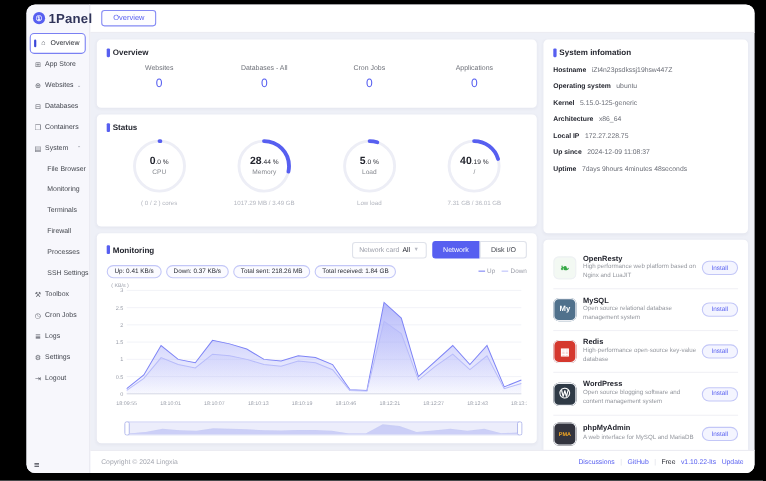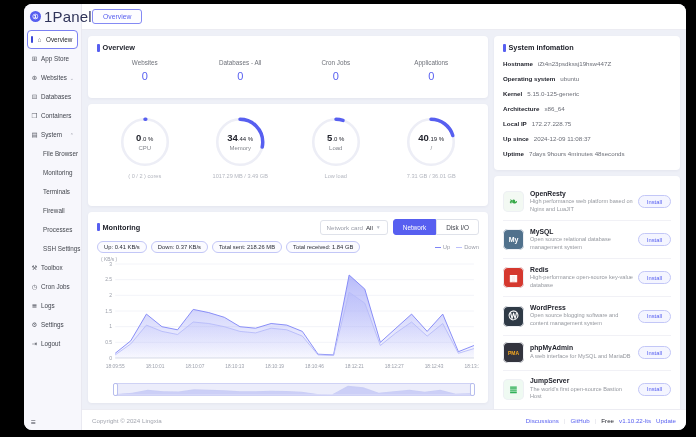--- a/index.html
+++ b/index.html
@@ -4,21 +4,21 @@
 <style>
   *{margin:0;padding:0;box-sizing:border-box}
   html,body{width:696px;height:437px;overflow:hidden}
   body{background:#000;font-family:"Liberation Sans",sans-serif;position:relative}
   .window{position:absolute;left:24px;top:4px;width:662px;height:426px;background:#eef0f7;border-radius:8px;overflow:hidden}
 
   
   .sidebar{position:absolute;left:0;top:0;bottom:0;width:58px;background:#f7f7fc;border-right:1px solid #e9e9f1;z-index:3}
   .logo{height:25px;display:flex;align-items:center;gap:3px;padding-left:6px;cursor:pointer}
   .logo-icon{width:11px;height:11px;border-radius:50%;background:#575ff0;color:#fff;font-size:7px;font-weight:bold;display:flex;align-items:center;justify-content:center;flex:none}
-  .logo-text{font-size:15px;font-weight:normal;color:#303459;letter-spacing:.2px}
+  .logo-text{font-size:12px;font-weight:bold;color:#303459;letter-spacing:.2px}
   .menu{padding:1px 3px}
   .menu-item{height:19px;display:flex;align-items:center;gap:3px;padding:0 3px;font-size:6.3px;color:#41444d;border:1px solid transparent;border-radius:4px;cursor:pointer;white-space:nowrap}
   .menu-item .mi-icon{font-size:6.5px;color:#5c5f68;width:7px;text-align:center;flex:none}
   .menu-item.active{background:#fff;border-color:#7a80f3;color:#1f2128}
   .menu-item.active::before{content:"";width:2px;height:7px;background:#3b47d9;border-radius:1px}
   .mi-chevron{margin-left:auto;font-size:5px;color:#9a9da8}
   .submenu .menu-item{padding-left:15px;color:#45484f}
   .collapse{position:absolute;bottom:3px;left:7px;font-size:8.5px;color:#3a3d46;cursor:pointer}
 
   
@@ -73,21 +73,21 @@
   .tag{border:1px solid #c3c7f7;color:#2a2d36;background:#fbfbff;font-size:5.8px;padding:2px 6px;border-radius:8px}
   .legend{margin-left:auto;display:flex;gap:6px;font-size:5.8px;color:#9a9da8;align-items:center}
   .sw{display:inline-block;width:6px;height:1.5px;background:#7e84f6;margin-right:2px;vertical-align:middle}
   .sw.down{background:#bcc0fb}
   .chart-area{flex:1;margin-top:2px}
   .chart-area svg{width:100%;height:116px;display:block}
   .zoombar{margin:1px 4px 0 16px;height:13px;position:relative;cursor:ew-resize}
   .zoombar svg{width:100%;height:13px;display:block}
 
   
-  .card-sysinfo{height:134px;flex:none}
+  .card-sysinfo{height:176px;flex:none}
   .si-row{display:flex;margin-top:8px;font-size:6.2px;white-space:nowrap}
   .si-k{color:#23252e;font-weight:bold;margin-right:5px}
   .si-v{color:#6b6e77}
 
   
   .card-apps{flex:1}
   .app-row{display:flex;align-items:center;padding:6.5px 0;border-bottom:1px solid #f1f1f6}
   .app-row:last-child{border-bottom:none}
   .app-icon{width:21px;height:21px;border-radius:5px;display:flex;align-items:center;justify-content:center;font-weight:bold;margin-right:6px;flex:none;box-shadow:0 0 0 1px #eef0f4 inset}
   .app-info{flex:1;min-width:0;padding-right:4px}
@@ -211,20 +211,21 @@
               <div class="stat-value">0</div>
             </div>
             <div class="stat">
               <div class="stat-label">Applications</div>
               <div class="stat-value">0</div>
             </div>
           </div>
       </section>
 
       <section class="card card-status">
+        <div class="card-title">Status</div>
         <div class="gauges">
 
         <div class="gauge-box">
               <div class="gauge-wrap">
                 <svg viewBox="0 0 64 64">
                   <circle class="track" cx="32" cy="32" r="26"></circle>
                   <circle class="gauge-arc" cx="32" cy="32" r="26" transform="rotate(-90 32 32)" stroke-dasharray="0.98 163.36"></circle>
                 </svg>
                 <div class="gauge-center">
                   <div class="gv"><span>0</span><span class="gv-sub">.0 %</span></div>
@@ -233,21 +234,21 @@
               </div>
               <div class="gcap">( 0 / 2 ) cores</div>
             </div>
             <div class="gauge-box">
               <div class="gauge-wrap">
                 <svg viewBox="0 0 64 64">
                   <circle class="track" cx="32" cy="32" r="26"></circle>
                   <circle class="gauge-arc" cx="32" cy="32" r="26" transform="rotate(-90 32 32)" stroke-dasharray="46.46 163.36"></circle>
                 </svg>
                 <div class="gauge-center">
-                  <div class="gv"><span>34</span><span class="gv-sub">.44 %</span></div>
+                  <div class="gv"><span>28</span><span class="gv-sub">.44 %</span></div>
                   <div class="gl">Memory</div>
                 </div>
               </div>
               <div class="gcap">1017.29 MB / 3.49 GB</div>
             </div>
             <div class="gauge-box">
               <div class="gauge-wrap">
                 <svg viewBox="0 0 64 64">
                   <circle class="track" cx="32" cy="32" r="26"></circle>
                   <circle class="gauge-arc" cx="32" cy="32" r="26" transform="rotate(-90 32 32)" stroke-dasharray="8.17 163.36"></circle>

